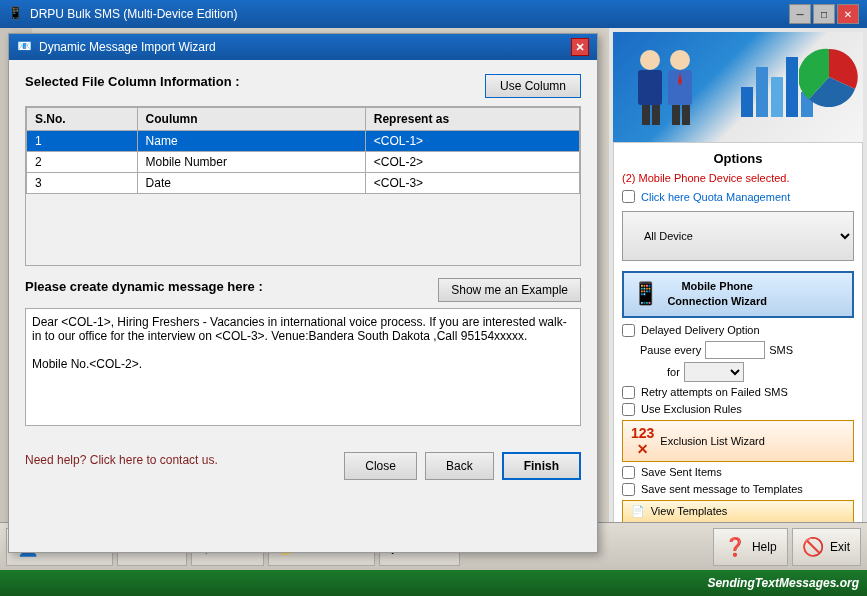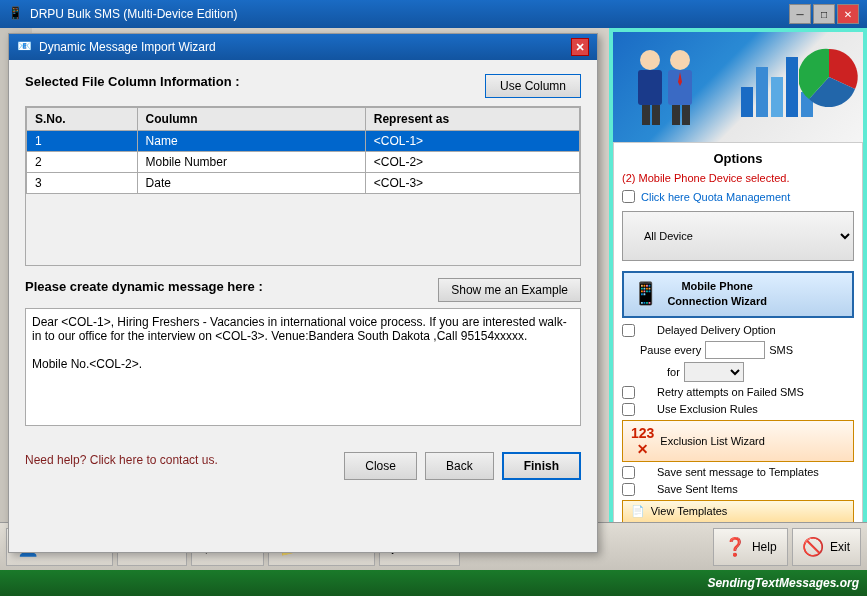--- a/index.html
+++ b/index.html
@@ -153,21 +153,21 @@
       font-weight: bold;
     }
 
     
     .right-panel {
       position: absolute;
       right: 0;
       top: 0;
       width: 258px;
       height: 100%;
-      background: #5eead4;
+      background: #e5e5e5;
       padding: 4px;
     }
 
     
     .header-graphic {
       width: 100%;
       height: 110px;
       background: linear-gradient(135deg, #1a6bc4 0%, #2a8ad4 40%, #e8e8e8 60%, #f5f5f5 100%);
       display: flex;
       align-items: center;
@@ -180,21 +180,21 @@
     .options-panel {
       background: white;
       border: 1px solid #ccc;
       padding: 8px;
       font-size: 11px;
     }
     .options-title { font-size: 13px; font-weight: bold; text-align: center; margin-bottom: 6px; }
     .options-device-label { color: #333; font-size: 11px; }
     .options-device-value { color: #cc0000; font-size: 11px; margin-bottom: 6px; }
     .options-link { color: #0066cc; font-size: 11px; cursor: pointer; }
-    .options-checkbox-row { display: flex; align-items: center; gap: 22px; margin: 4px 0; font-size: 11px; }
+    .options-checkbox-row { display: flex; align-items: center; gap: 6px; margin: 4px 0; font-size: 11px; }
     .options-checkbox-row input[type=checkbox] { margin: 0; }
 
     
     .device-dropdown {
       width: 100%;
       padding: 17px;
       font-size: 11px;
       border: 1px solid #999;
       background: linear-gradient(to bottom, #f5f5f5, #e0e0e0);
       margin: 4px 0;
@@ -489,25 +489,25 @@
         <input type="checkbox" style="">
         <span>Use Exclusion Rules</span>
       </div>
       <button class="exclusion-btn">
         <span class="excl-icon">123<br>✕</span>
         <span>Exclusion List Wizard</span>
       </button>
 
       <div class="options-checkbox-row">
         <input type="checkbox" style="">
-        <span>Save sent message to Templates</span>
+        <span>Save Sent Items</span>
       </div>
       <div class="options-checkbox-row">
         <input type="checkbox" style="">
-        <span>Save Sent Items</span>
+        <span>Save sent message to Templates</span>
       </div>
       <button class="templates-btn">
         <span>📄</span>
         <span>View Templates</span>
       </button>
     </div>
   </div>
 </div>
 
 <div class="taskbar">

